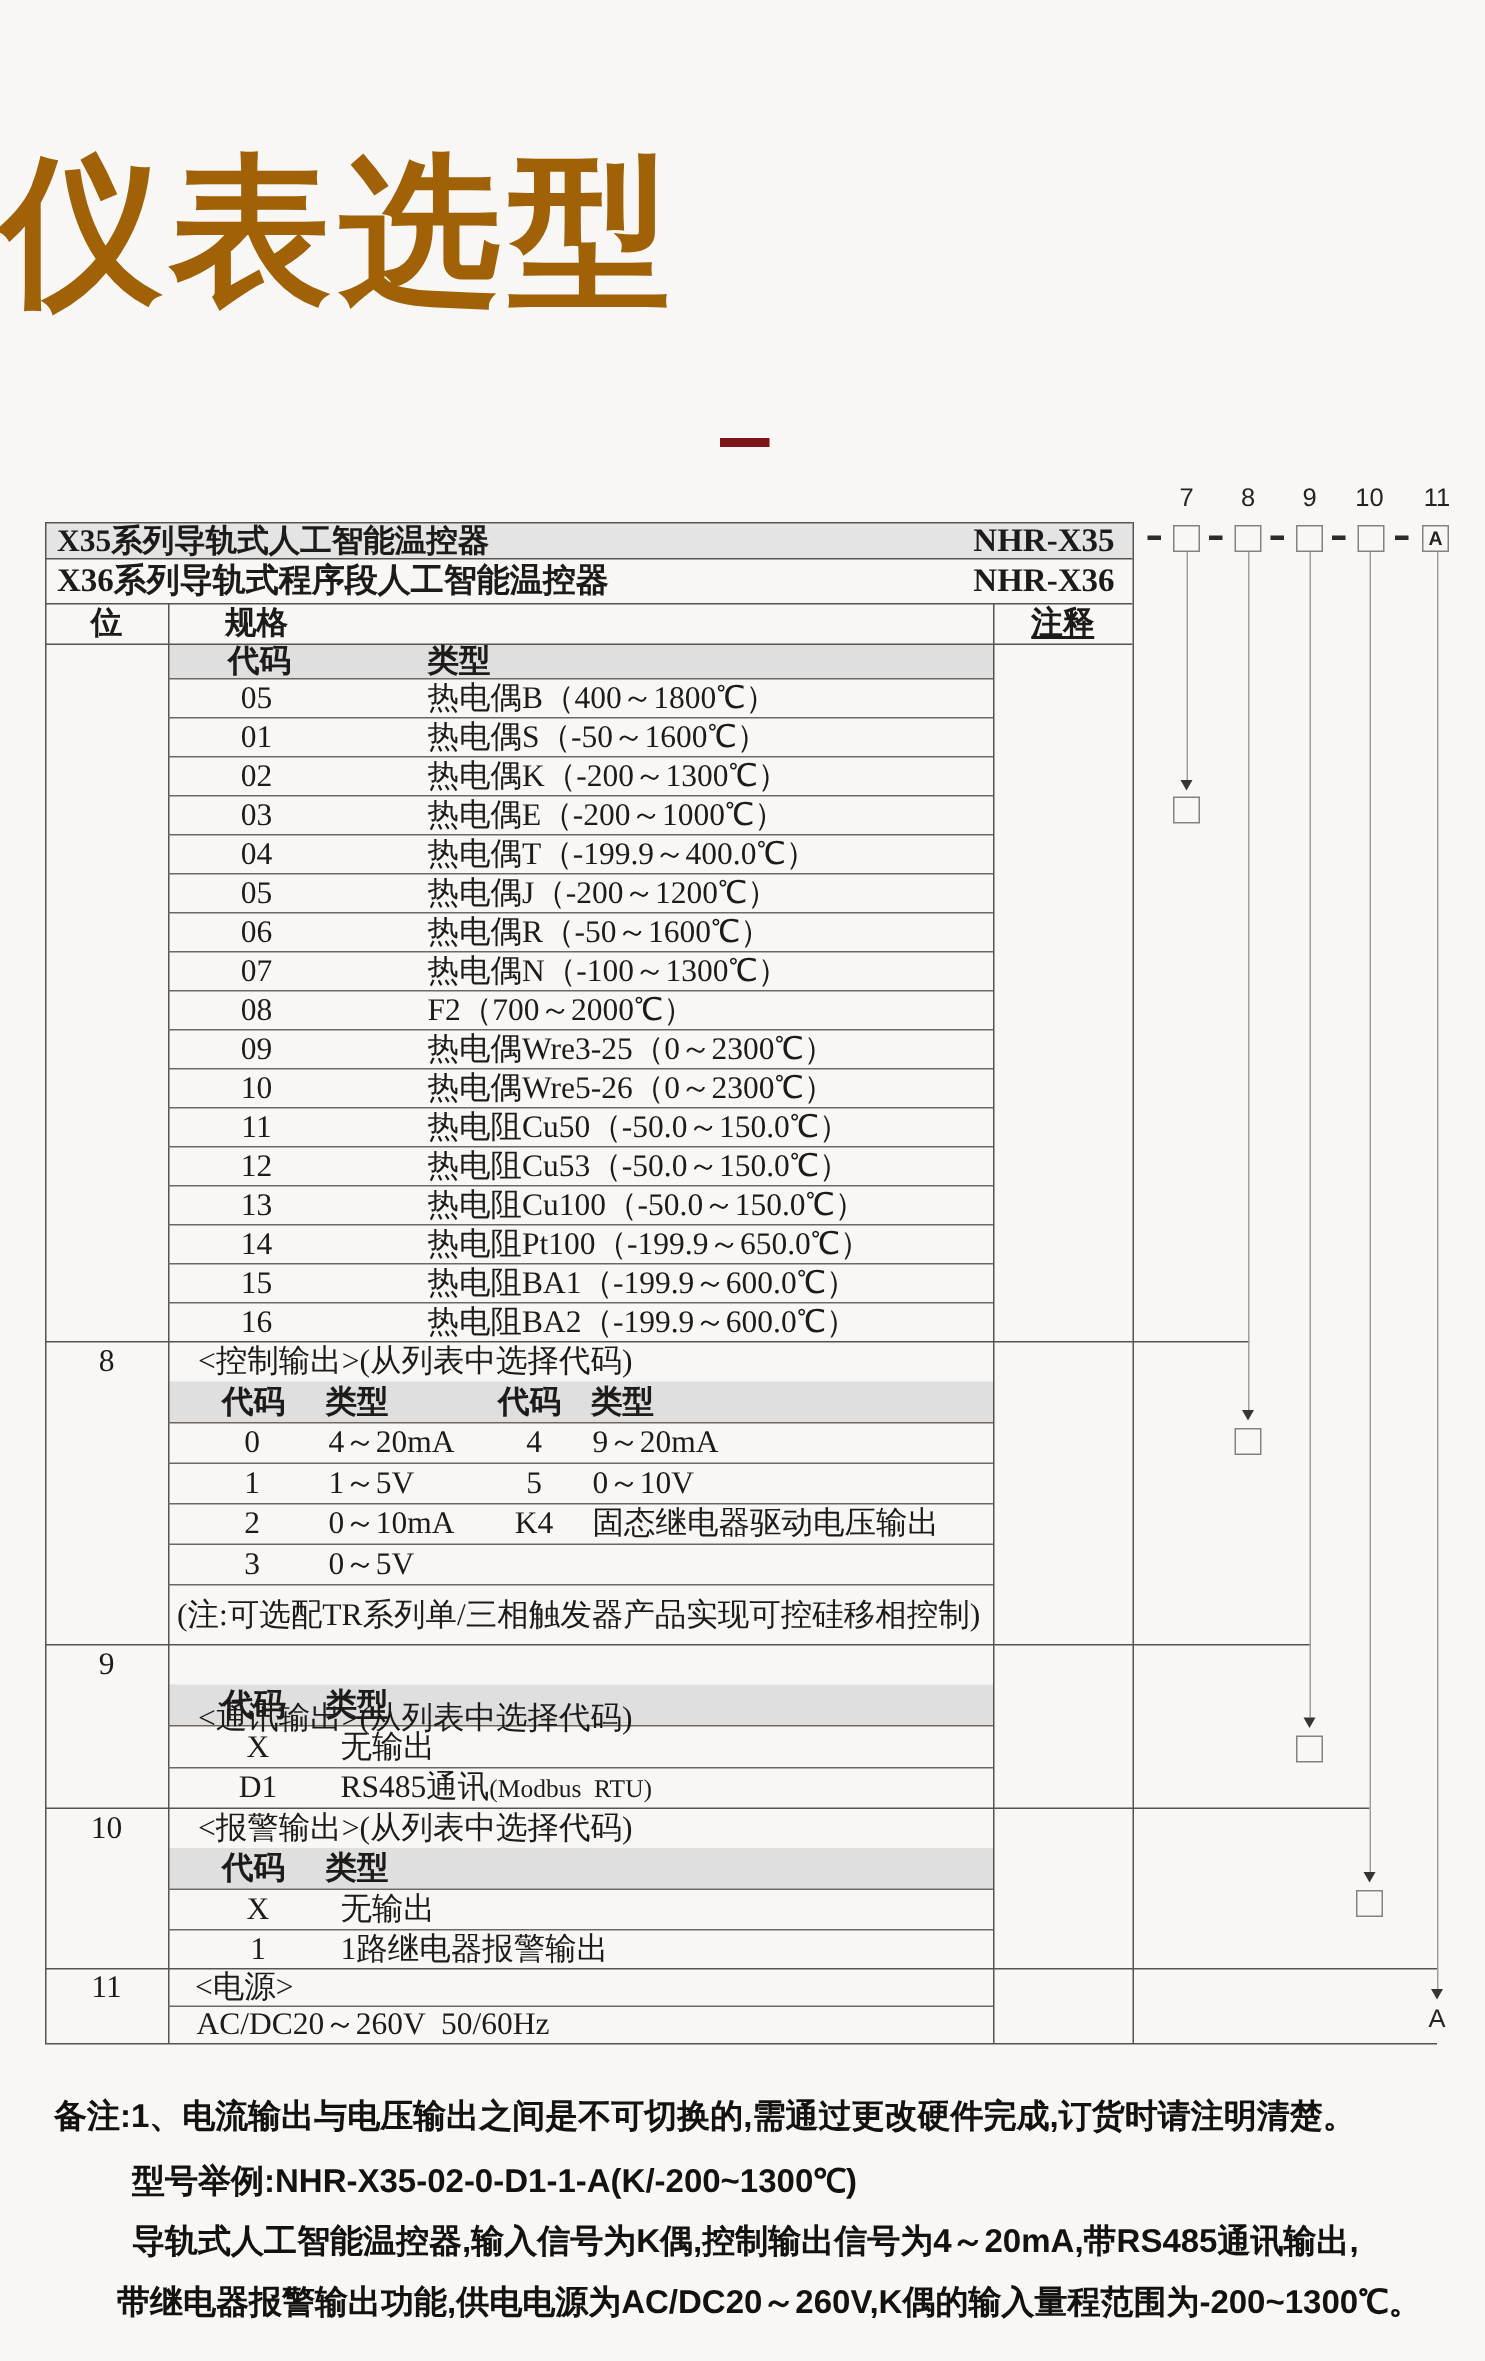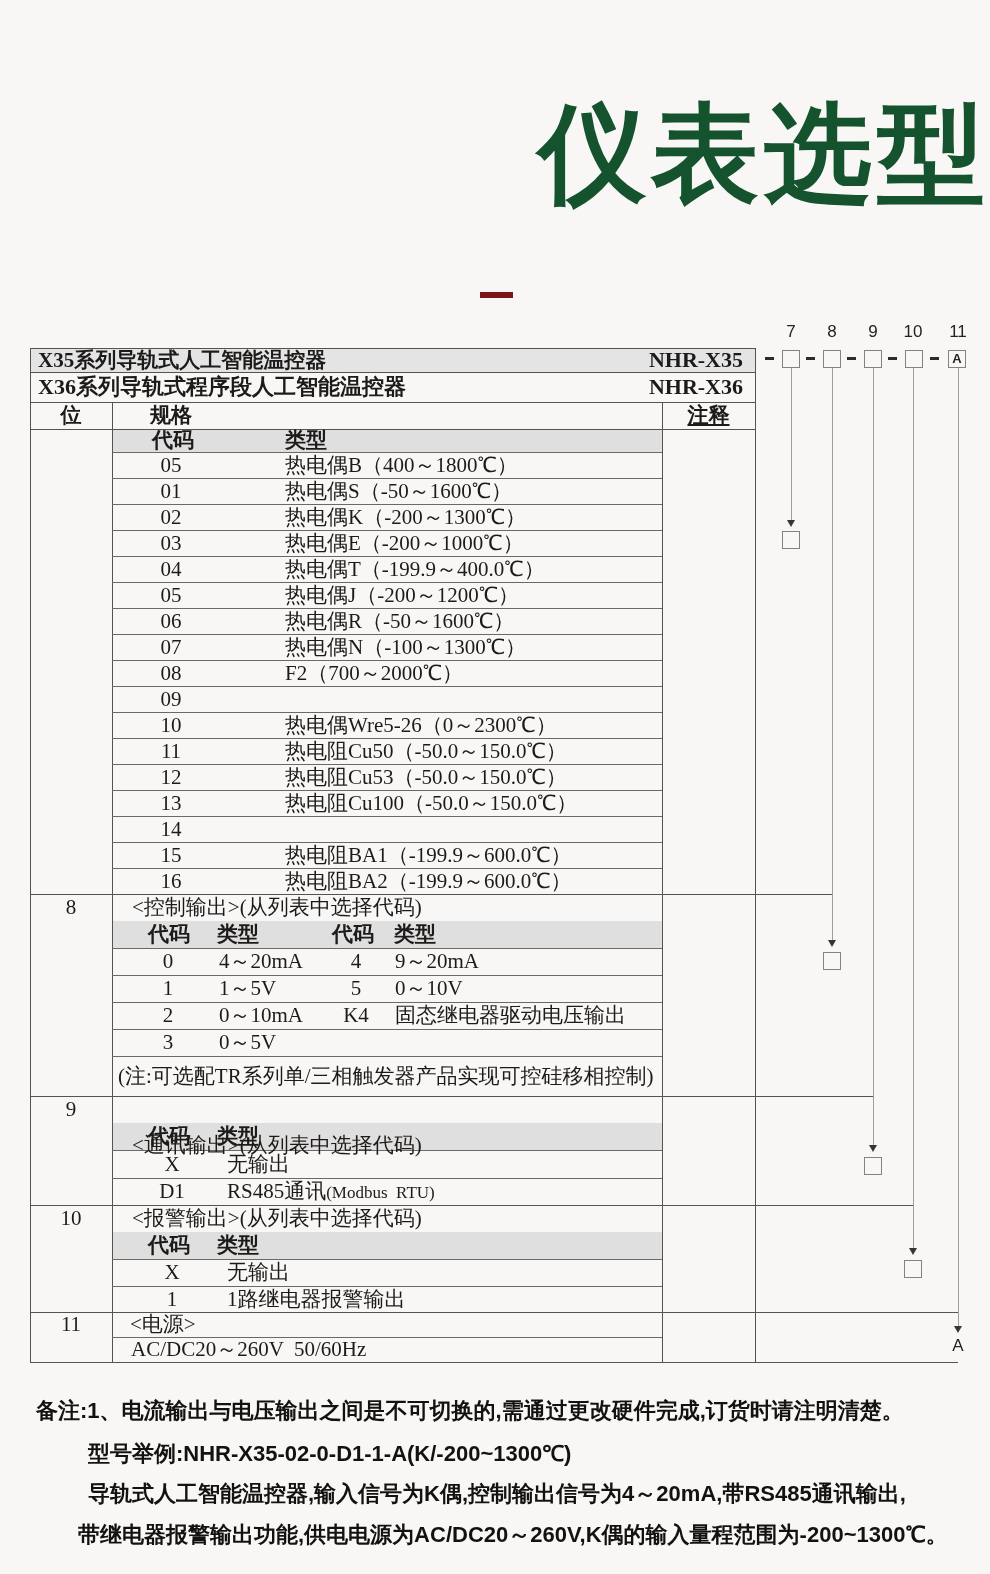--- a/index.html
+++ b/index.html
@@ -19,23 +19,23 @@
   .band { position:absolute; background:#e0dfdf; }
   .cline { position:absolute; width:1px; background:#a39d98; }
   .arr { position:absolute; width:0; height:0;
          border-left:4px solid transparent; border-right:4px solid transparent;
          border-top:7px solid #38342f; }
   .sqbox { position:absolute; width:18px; height:18px; box-sizing:border-box;
            border:1px solid #86817c; background:transparent; }
   .digit { position:absolute; width:24px; font:17px "Liberation Sans", sans-serif;
            color:#26231f; text-align:center; white-space:pre; }
   .dash { position:absolute; width:9px; height:3px; background:#2f2b28; }
-  .title { position:absolute; left:0; width:990px; top:92px; text-align:right;
+  .title { position:absolute; left:0; width:990px; top:92px; text-align:left;
            font-family:"Liberation Sans", sans-serif; font-weight:900;
-           font-size:108px; line-height:1.15; color:#14532d; letter-spacing:5px; }
+           font-size:108px; line-height:1.15; color:#a16207; letter-spacing:5px; }
   .reddash { position:absolute; left:480px; top:292px; width:33px; height:6px; background:#7d1518; }
   .note-line { position:absolute; font-family:"Liberation Sans", sans-serif;
                font-weight:bold; font-size:22px; color:#14120f; white-space:pre; }
   .sub { font-size:17px; }
 </style>
 </head>
 <body>
 
 <div id="page">
 
@@ -152,29 +152,31 @@
   <div class="t" style="left:285px; top:556px; height:26px; line-height:26px;">热电偶T（-199.9～400.0℃）</div>
   <div class="t c" style="left:131px; top:582px; width:80px; height:26px; line-height:26px;">05</div>
   <div class="t" style="left:285px; top:582px; height:26px; line-height:26px;">热电偶J（-200～1200℃）</div>
   <div class="t c" style="left:131px; top:608px; width:80px; height:26px; line-height:26px;">06</div>
   <div class="t" style="left:285px; top:608px; height:26px; line-height:26px;">热电偶R（-50～1600℃）</div>
   <div class="t c" style="left:131px; top:634px; width:80px; height:26px; line-height:26px;">07</div>
   <div class="t" style="left:285px; top:634px; height:26px; line-height:26px;">热电偶N（-100～1300℃）</div>
   <div class="t c" style="left:131px; top:660px; width:80px; height:26px; line-height:26px;">08</div>
   <div class="t" style="left:285px; top:660px; height:26px; line-height:26px;">F2（700～2000℃）</div>
   <div class="t c" style="left:131px; top:686px; width:80px; height:26px; line-height:26px;">09</div>
+  <div class="t" style="left:285px; top:686px; height:26px; line-height:26px;">热电偶Wre3-25（0～2300℃）</div>
   <div class="t c" style="left:131px; top:712px; width:80px; height:26px; line-height:26px;">10</div>
   <div class="t" style="left:285px; top:712px; height:26px; line-height:26px;">热电偶Wre5-26（0～2300℃）</div>
   <div class="t c" style="left:131px; top:738px; width:80px; height:26px; line-height:26px;">11</div>
   <div class="t" style="left:285px; top:738px; height:26px; line-height:26px;">热电阻Cu50（-50.0～150.0℃）</div>
   <div class="t c" style="left:131px; top:764px; width:80px; height:26px; line-height:26px;">12</div>
   <div class="t" style="left:285px; top:764px; height:26px; line-height:26px;">热电阻Cu53（-50.0～150.0℃）</div>
   <div class="t c" style="left:131px; top:790px; width:80px; height:26px; line-height:26px;">13</div>
   <div class="t" style="left:285px; top:790px; height:26px; line-height:26px;">热电阻Cu100（-50.0～150.0℃）</div>
   <div class="t c" style="left:131px; top:816px; width:80px; height:26px; line-height:26px;">14</div>
+  <div class="t" style="left:285px; top:816px; height:26px; line-height:26px;">热电阻Pt100（-199.9～650.0℃）</div>
   <div class="t c" style="left:131px; top:842px; width:80px; height:26px; line-height:26px;">15</div>
   <div class="t" style="left:285px; top:842px; height:26px; line-height:26px;">热电阻BA1（-199.9～600.0℃）</div>
   <div class="t c" style="left:131px; top:868px; width:80px; height:26px; line-height:26px;">16</div>
   <div class="t" style="left:285px; top:868px; height:26px; line-height:26px;">热电阻BA2（-199.9～600.0℃）</div>
 
   <div class="t c" style="left:30px; top:894px; width:82px; height:27px; line-height:27px;">8</div>
   <div class="t" style="left:132px; top:894px; height:27px; line-height:27px;">&lt;控制输出&gt;(从列表中选择代码)</div>
   <div class="t b" style="left:148px; top:921px; height:27px; line-height:27px;">代码</div>
   <div class="t b" style="left:217px; top:921px; height:27px; line-height:27px;">类型</div>
   <div class="t b" style="left:332px; top:921px; height:27px; line-height:27px;">代码</div>

